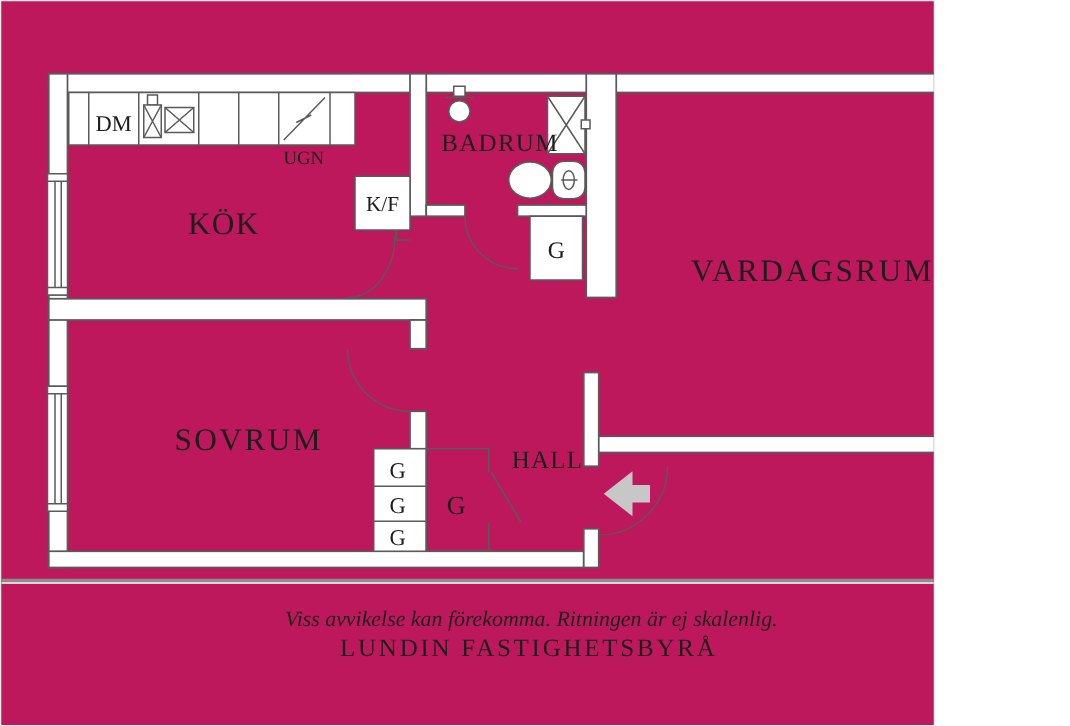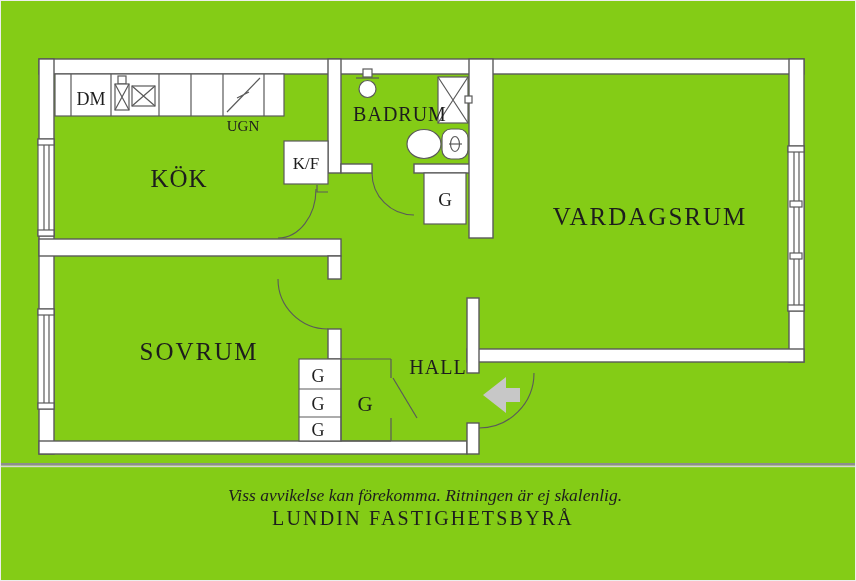--- a/index.html
+++ b/index.html
@@ -1,19 +1,19 @@
 <!DOCTYPE html>
 <html style="--wall: #5a5a5a; --text: #1d1d1d; --arrow: #c7c7c7; --divider: #8d8d8d;"><head>
 <meta charset="utf-8">
 <style>
   html,body{margin:0;padding:0;background:#fff;}
   .page{
     position:relative;
-    width:856px;height:581px;
-    background:#84cc16;
+    width:748px;height:581px;
+    background:#be185d;
     border:1px solid #ededed;
     box-sizing:border-box;
     overflow:hidden;
     font-family:"Liberation Serif", serif;
   }
   svg{display:block;}
   .wall{fill:#ffffff;stroke:var(--wall,#5a5a5a);stroke-width:1.4;}
   .thin{fill:none;stroke:var(--wall,#5a5a5a);stroke-width:1.2;}
   .fixw{fill:#ffffff;stroke:var(--wall,#5a5a5a);stroke-width:1.2;}
   .arc{fill:none;stroke:var(--wall,#5a5a5a);stroke-width:1.1;}

